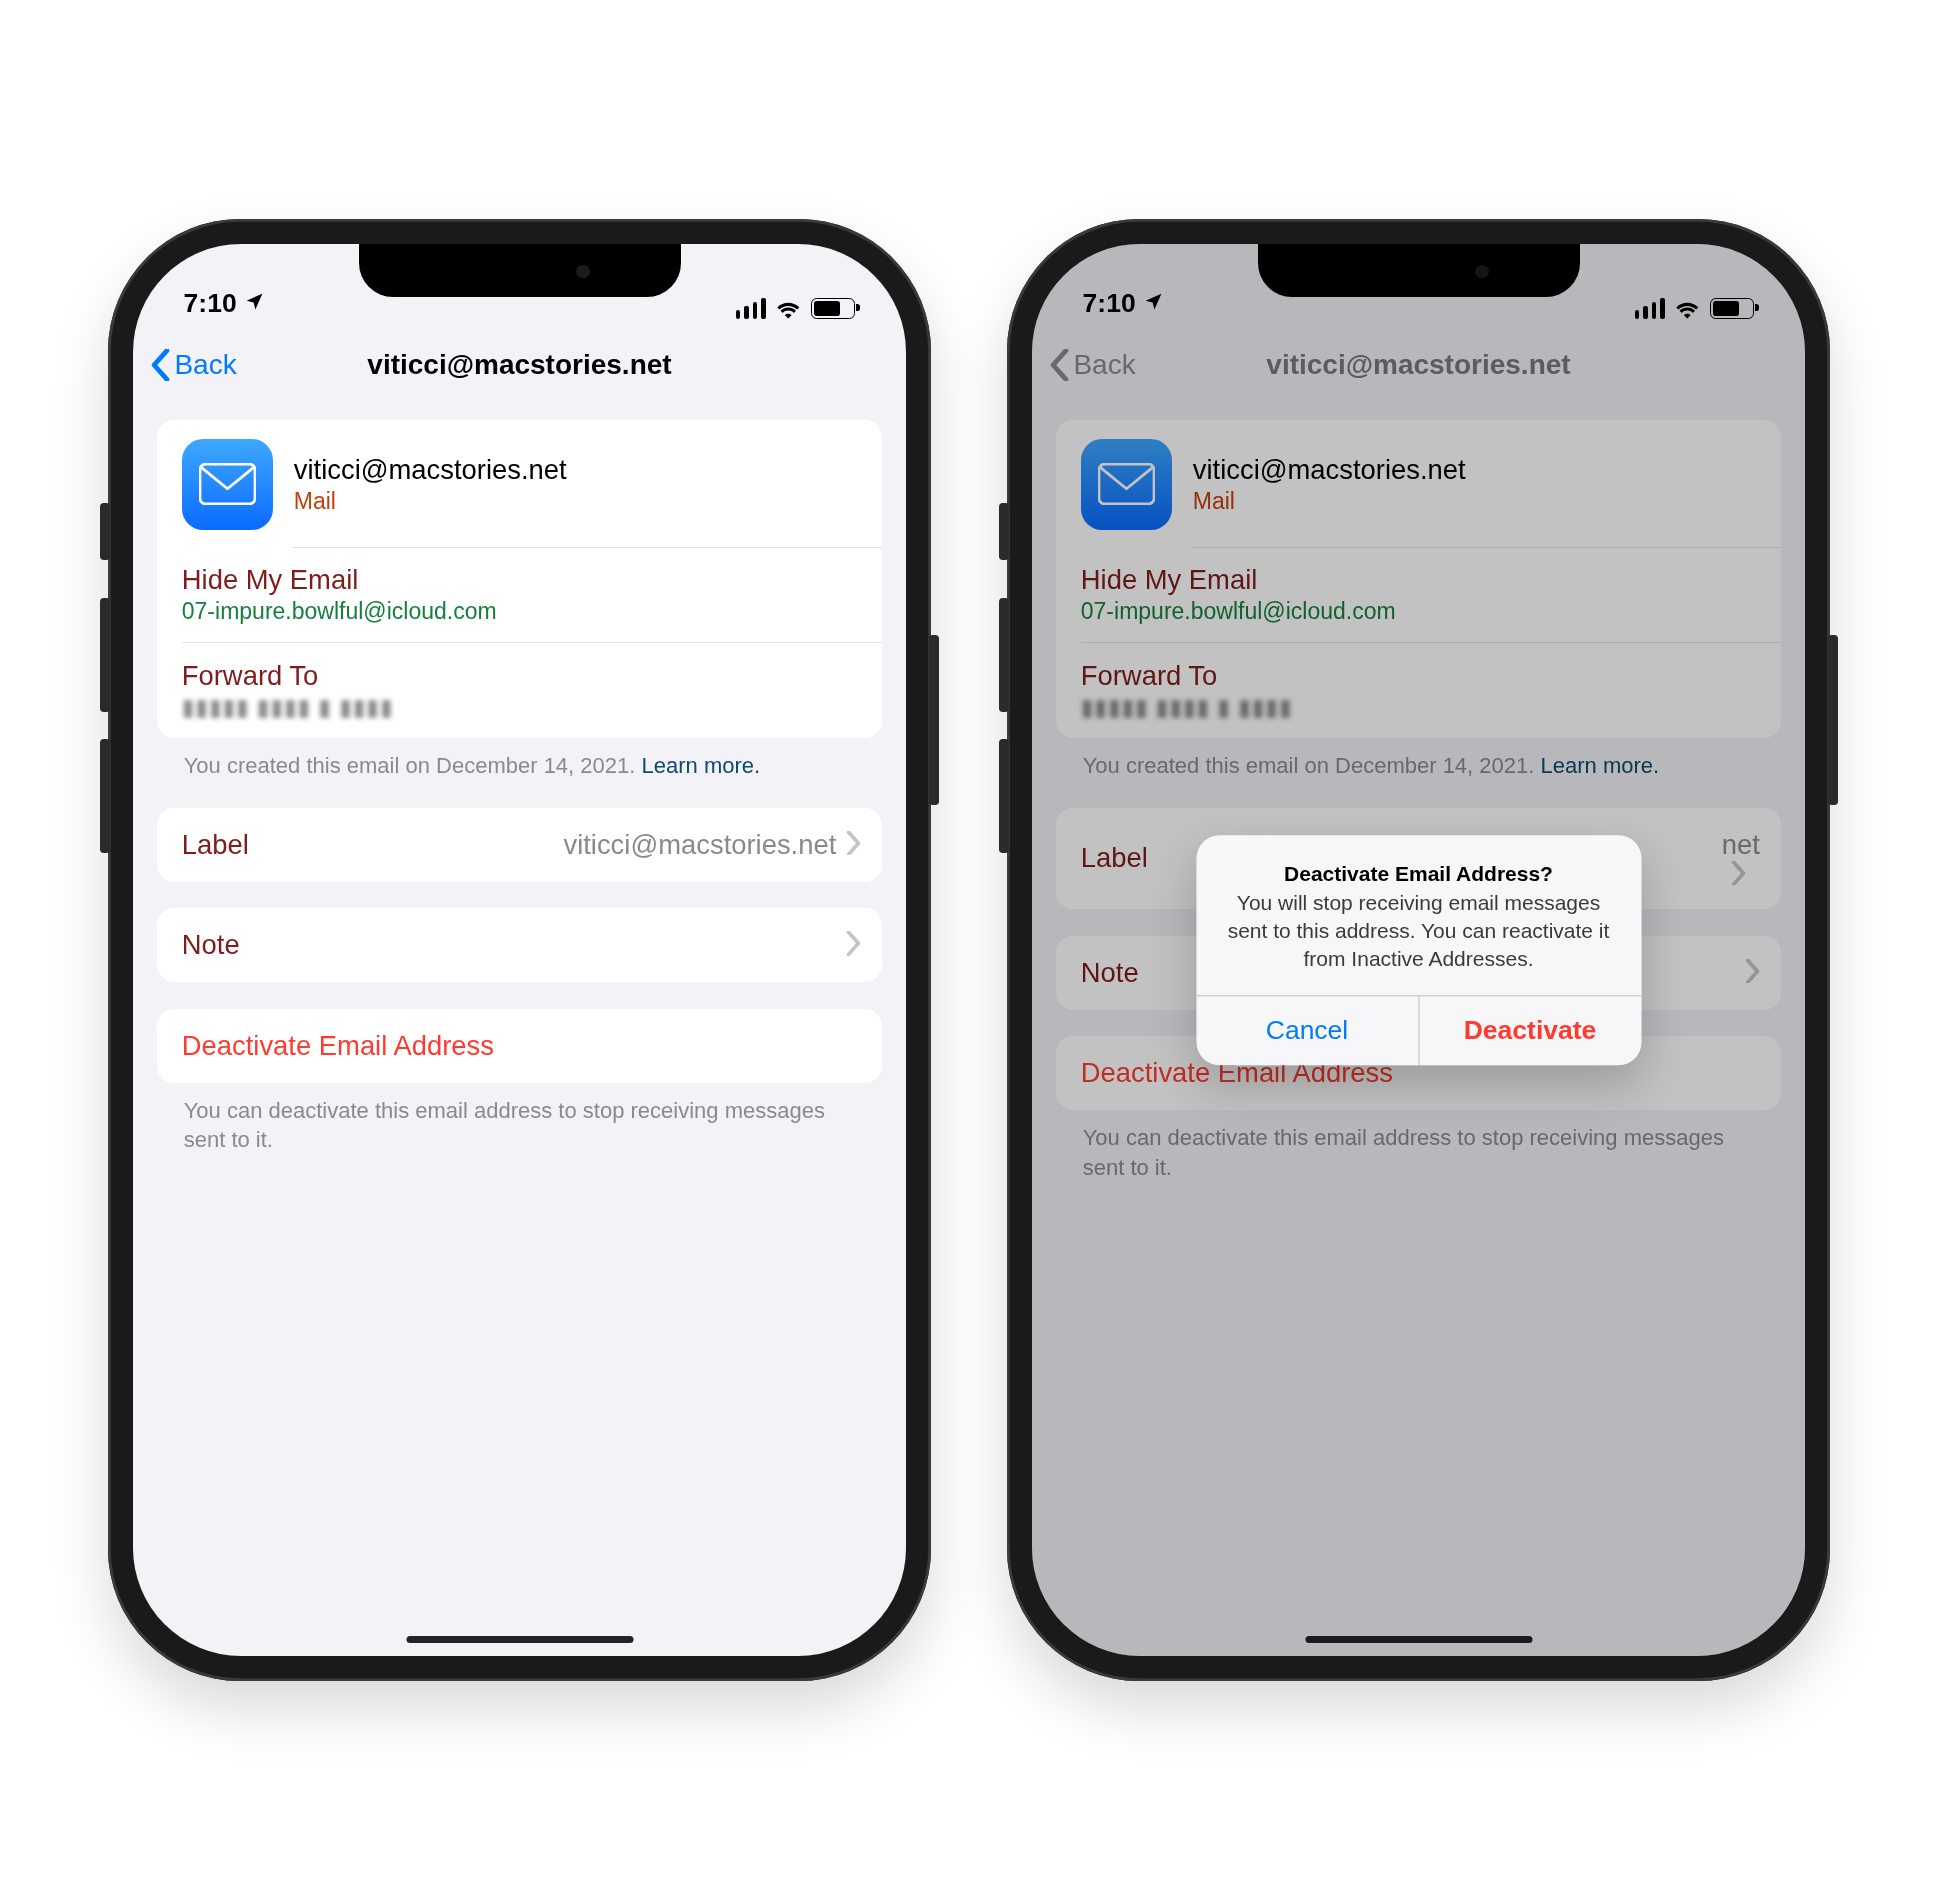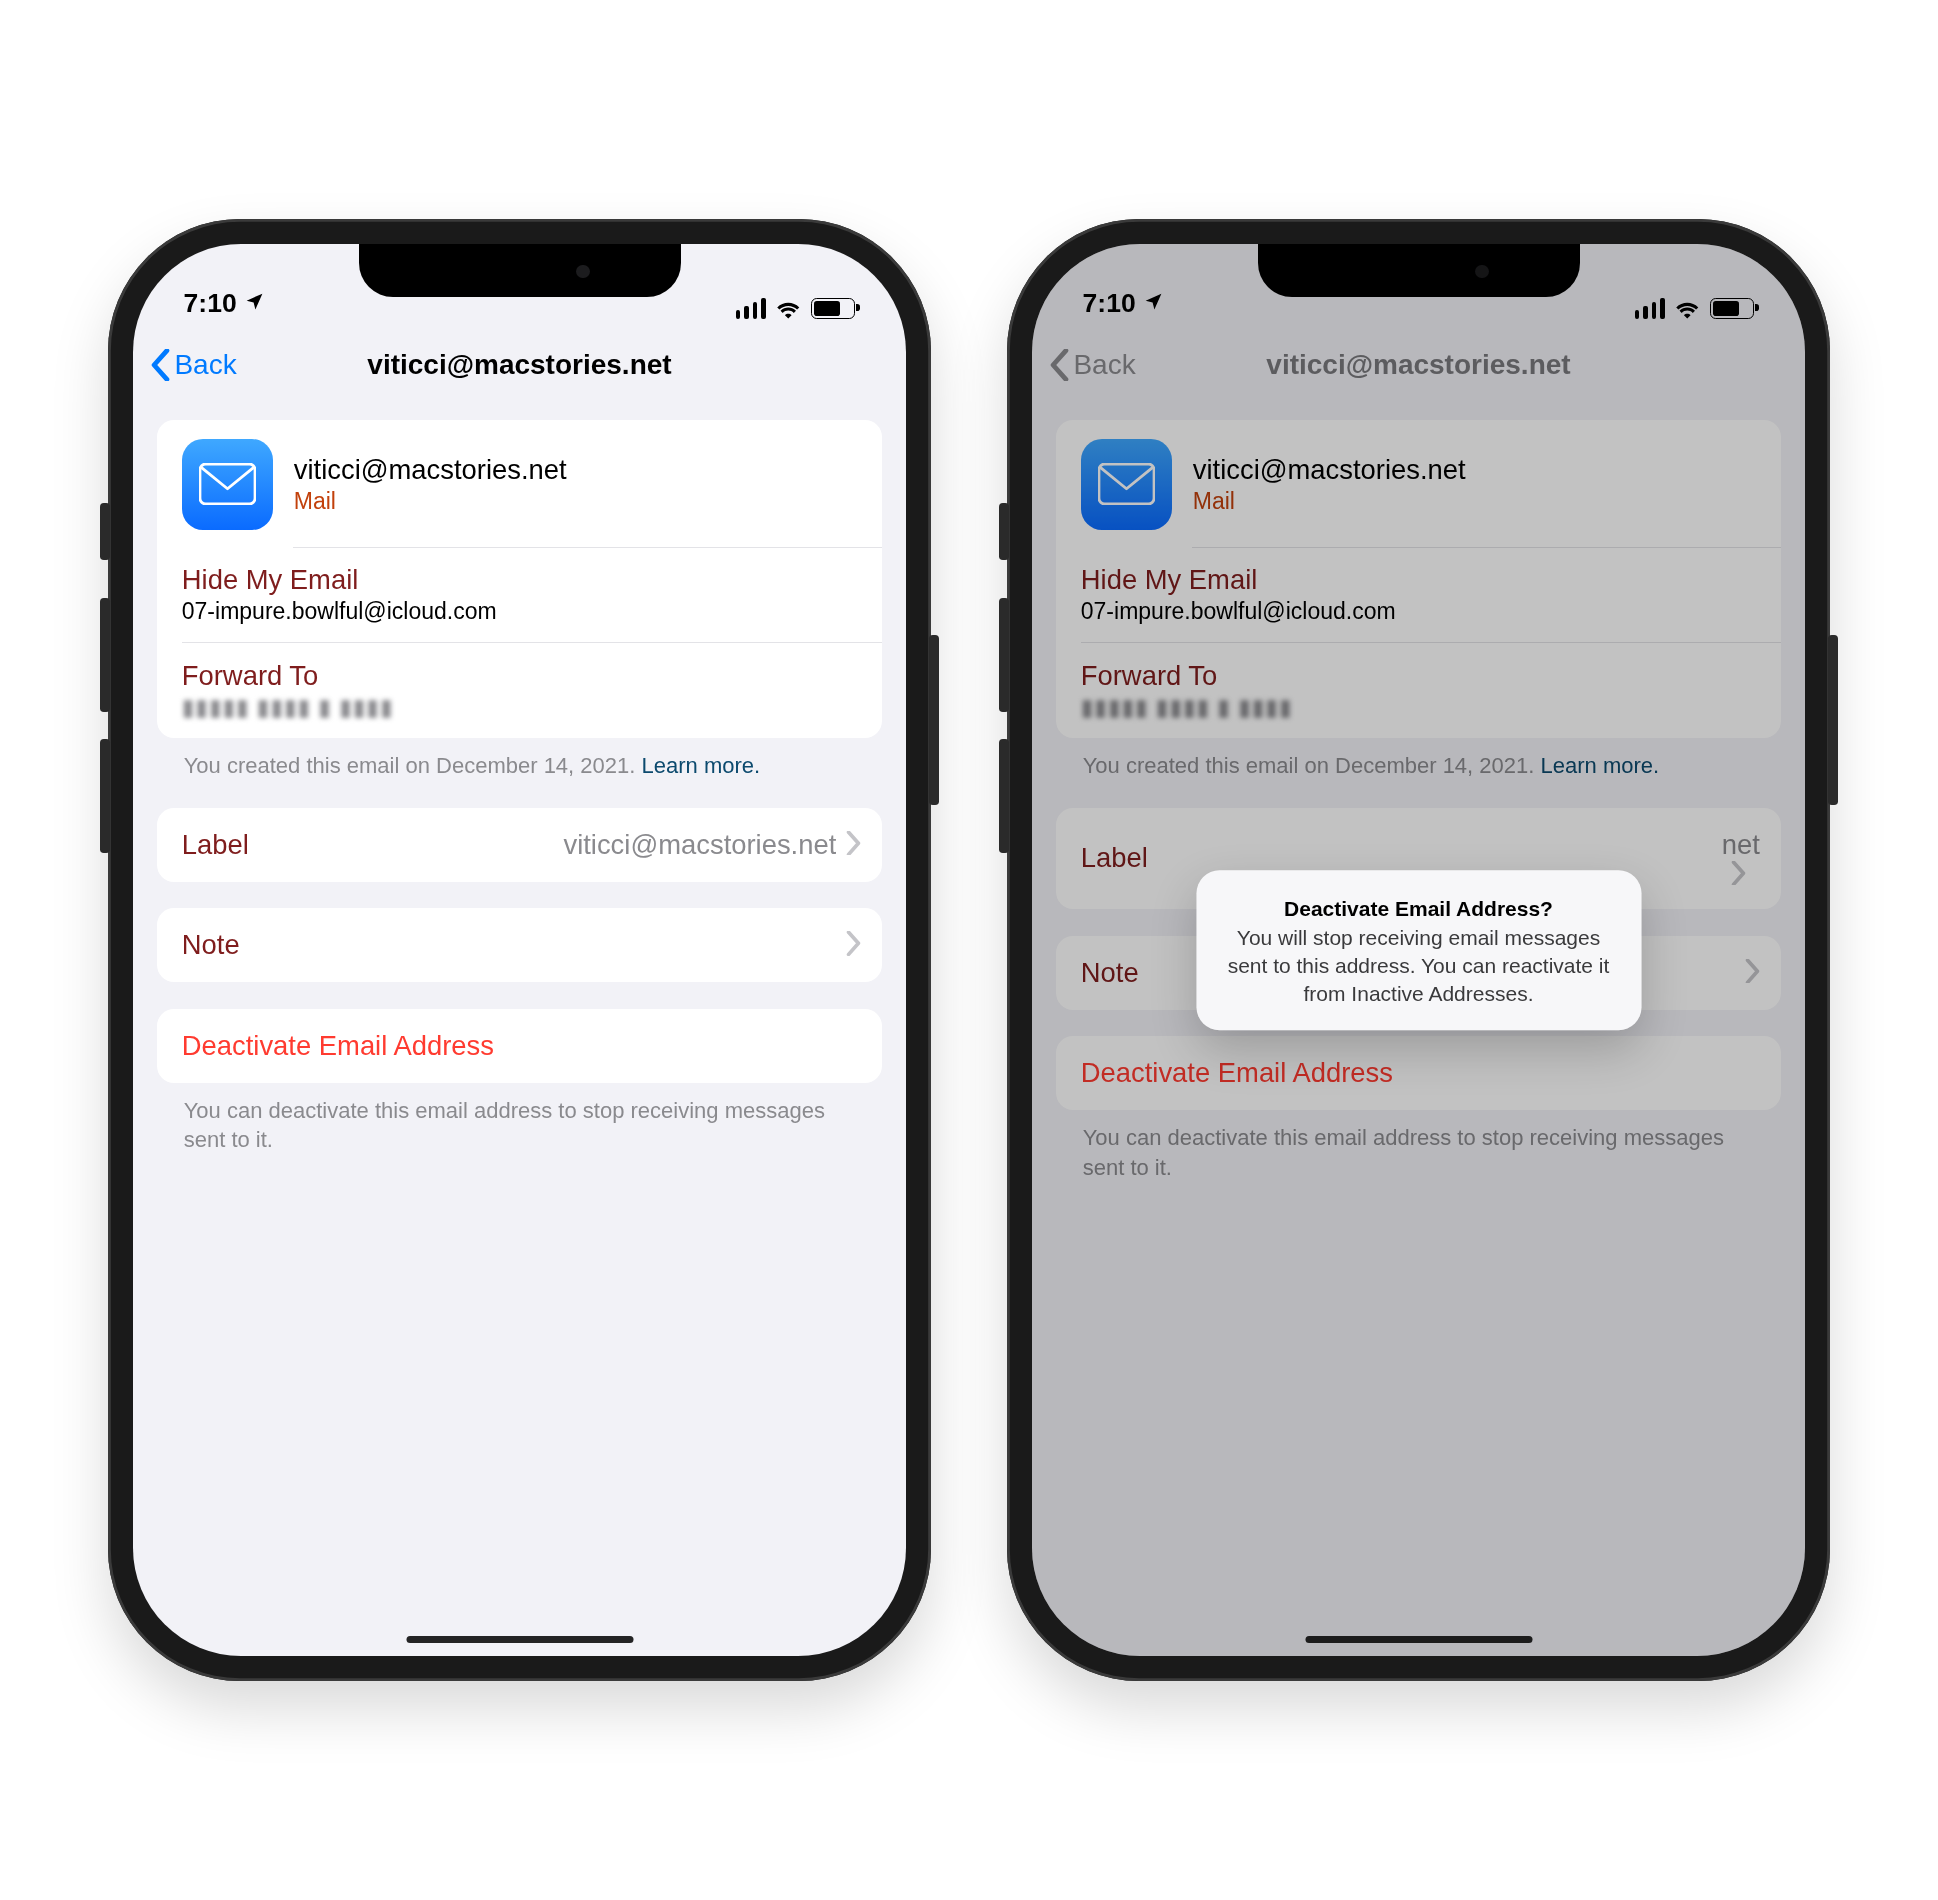--- a/index.html
+++ b/index.html
@@ -57,21 +57,21 @@
   .nav-title { position:absolute; left:0; right:0; text-align:center; font-size:28px; font-weight:600; color:#000;}
   .content { padding:17px 24.6px 0; }
   .card { background:#fff; border-radius:17px; overflow:hidden; }
   .row { padding:17px 24.6px; }
   .hd-row { display:flex; align-items:center; gap:21px; padding:19px 24.6px 17px;}
   .mail-icon { width:91px; height:91px; border-radius:21px; background:linear-gradient(180deg,#3fa8ff 0%, #0a6bff 100%); display:flex; align-items:center; justify-content:center; flex:0 0 auto;}
   .hd-text .t1 { font-size:27.4px; color:#000; }
   .hd-text .t2 { font-size:23px; color:#c2410c; margin-top:1.9px;}
   .sep { height:0.9px; background:#e3e3e7; margin-left:24.6px;}
   .lbl { font-size:27.4px; color:#7f1d1d;}
-  .sub { font-size:23px; color:#000000; margin-top:1.9px;}
+  .sub { font-size:23px; color:#15803d; margin-top:1.9px;}
   .blurv { font-size:23px; color:#8a8a8e; margin-top:1.9px; filter:blur(2.8px); letter-spacing:0.9px; user-select:none;}
   .footer { font-size:22px; color:#8a8a8e; padding:13.2px 26.5px 0; line-height:1.35;}
   .footer a{color:#0c4a6e; text-decoration:none;}
   .spacer { height:26.5px; }
   .list-row { background:#fff; border-radius:17px; padding:21px 21px 21px 24.6px; display:flex; align-items:center; justify-content:space-between;}
   .value { font-size:27.4px; color:#8a8a8e; text-align:right; white-space:nowrap; overflow:hidden; text-overflow:ellipsis; margin-left:15px;}
   .chev { color:#c4c4c8; flex:0 0 auto; margin-left:9.5px;}
   .danger { color:#ff3b30; font-size:27.4px;}
   .dimmer { position:absolute; inset:0; background:rgba(0,0,0,.24); z-index:60;}
   .alert {
@@ -297,18 +297,22 @@
       </div>
       <div class="footer">You can deactivate this email address to stop receiving messages sent to it.</div>
     </div>
 
     <div class="dimmer"></div>
     <div class="alert">
       <div class="ah">
         <div class="at">Deactivate Email Address?</div>
         <div class="am">You will stop receiving email messages sent to this address. You can reactivate it from Inactive Addresses.</div>
       </div>
+      <div class="ab">
+        <div class="ab-cancel">Cancel</div>
+        <div class="ab-dest">Deactivate</div>
+      </div>
     </div>
 
     <div class="home-ind" style="z-index:80"></div>
   </div>
 </div>
 
 
 </body></html>

